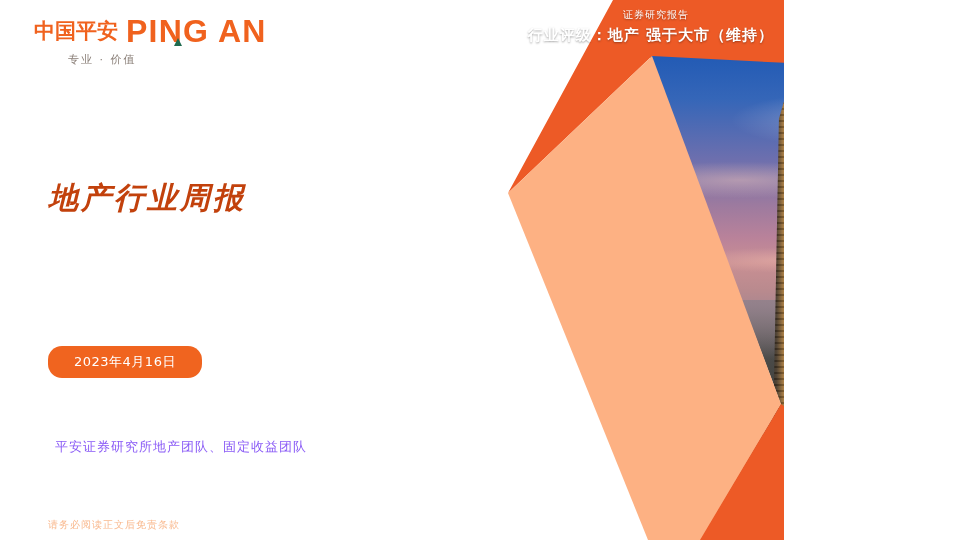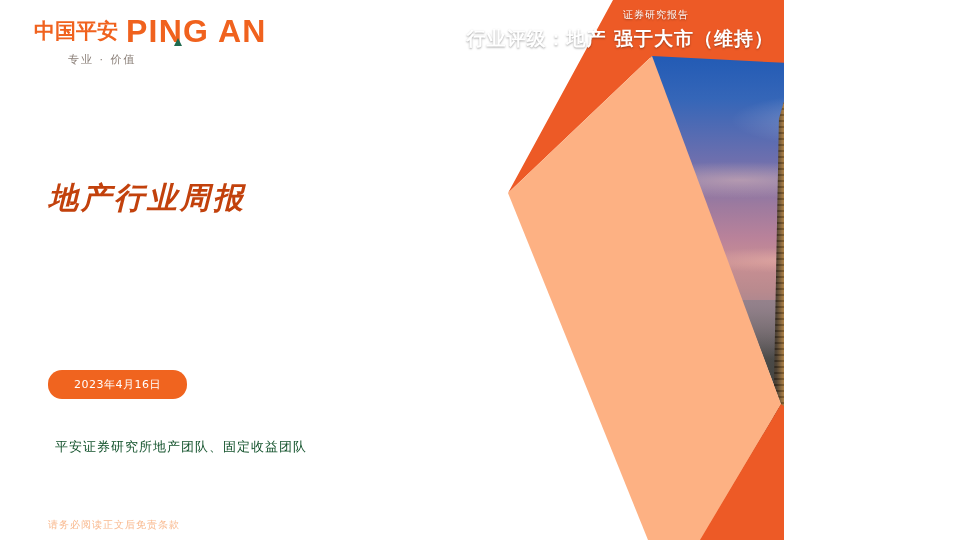--- a/index.html
+++ b/index.html
@@ -105,50 +105,50 @@
 
   
   .hdr {
     position:absolute; right:10px; top:8px;
     text-align:right; color:#ffffff;
     font-family:"DejaVu Serif", serif;
     text-shadow:0 1px 2px rgba(0,0,0,.35);
     z-index:5;
   }
   .hdr-1 { font-size:10px; font-weight:normal; letter-spacing:1px; margin-bottom:4px; padding-right:85px; }
-  .hdr-2 { font-size:19px; font-weight:bold; letter-spacing:1px; }
+  .hdr-2 { font-size:15px; font-weight:bold; letter-spacing:1px; }
 
   
   .title {
     position:absolute; left:48px; top:178px;
     font-family:"DejaVu Serif", serif;
     font-size:30px; font-weight:bold; color:#c2410c;
     letter-spacing:3px;
     font-style:italic;
   }
   .subtitle {
     position:absolute; left:47px; top:240px;
     font-family:"DejaVu Serif", serif;
     font-size:23px; font-weight:bold; color:#4a4a4a;
     letter-spacing:2px;
     font-style:italic;
     white-space:nowrap;
   }
   .date-badge {
-    position:absolute; left:48px; top:370px;
+    position:absolute; left:48px; top:346px;
     background:#F0641F; color:#ffffff;
     border-radius:14px;
     padding:7px 26px;
     font-family:"DejaVu Sans", sans-serif;
-    font-size:11px; letter-spacing:.5px;
+    font-size:13px; letter-spacing:.5px;
   }
   .team {
     position:absolute; left:55px; top:438px;
     font-family:"DejaVu Serif", serif;
-    font-size:13px; color:#14532d; letter-spacing:1px;
+    font-size:13px; color:#8b5cf6; letter-spacing:1px;
   }
   .footer {
     position:absolute; left:48px; top:518px;
     font-family:"DejaVu Serif", serif;
     font-size:10px; color:#F9B98E; letter-spacing:1px;
   }
 </style>
 </head>
 <body>
 

